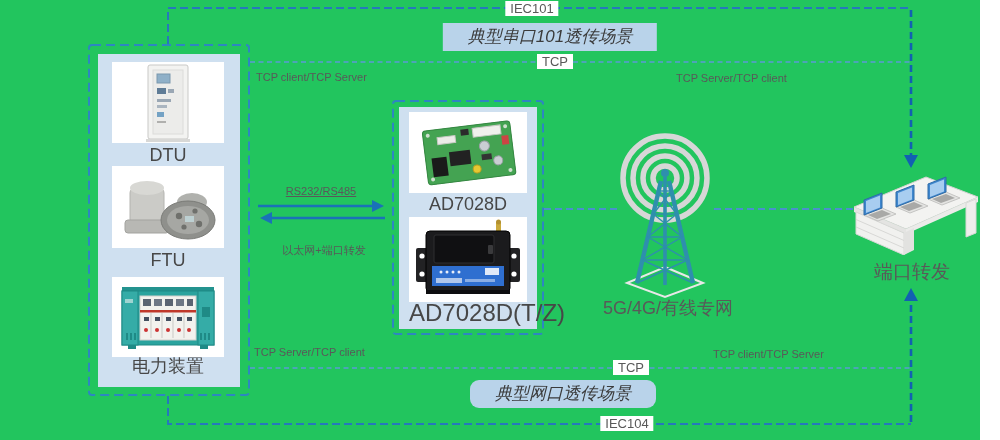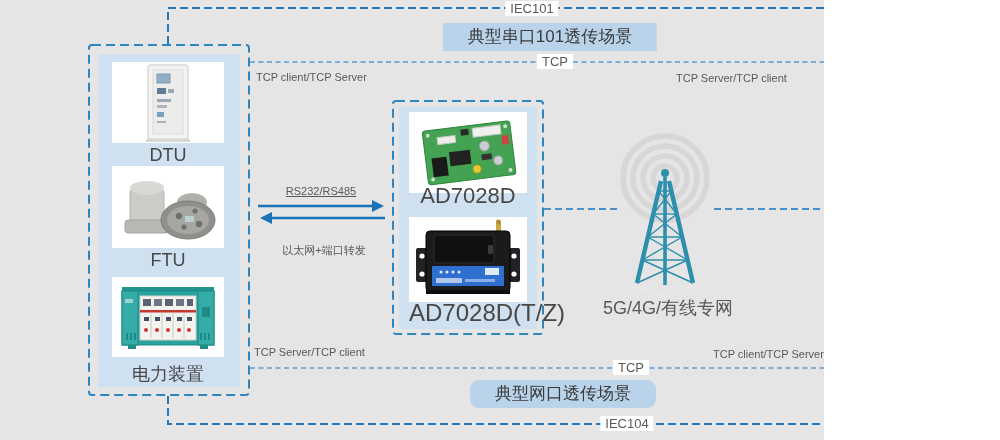--- a/index.html
+++ b/index.html
@@ -1,26 +1,26 @@
 <!DOCTYPE html>
 <html><head>
 <meta charset="utf-8">
 <style>
   html,body{margin:0;padding:0;background:#ffffff;}
   #canvas{
-    position:relative;width:824px;height:440px;background:#e5e5e5;overflow:hidden;
+    position:relative;width:980px;height:440px;background:#22c55e;overflow:hidden;
     font-family:"Liberation Sans","DejaVu Sans",sans-serif;
   }
   .fill-box{position:absolute;background:#cfe0f0;z-index:1;}
   svg.lines{position:absolute;left:0;top:0;z-index:2;}
   .card{position:absolute;background:#ffffff;z-index:3;}
   .dev-label{position:absolute;z-index:3;text-align:center;color:#474747;font-size:18px;line-height:20px;}
   .line-label{position:absolute;z-index:4;background:#ffffff;color:#595959;font-size:13px;line-height:15px;padding:0 5px;transform:translateX(-50%);white-space:nowrap;}
   .proto-label{position:absolute;z-index:4;color:#595959;font-size:11px;line-height:17px;white-space:nowrap;}
-  .title-chip{position:absolute;z-index:4;background:#b9d3ea;color:#3b3b3b;font-size:17px;line-height:20px;padding:4px 25px;transform:translateX(-50%);white-space:nowrap;}
+  .title-chip{position:absolute;z-index:4;background:#b9d3ea;color:#3b3b3b;font-size:17px;line-height:20px;padding:4px 25px;transform:translateX(-50%);white-space:nowrap;font-style:italic;}
   .illus{position:absolute;z-index:3;}
   .net-label{position:absolute;z-index:4;color:#595959;font-size:18px;transform:translateX(-50%);white-space:nowrap;}
 </style>
 </head>
 <body>
 
 <div id="canvas">
 
   <div class="fill-box" style="left:98px;top:54px;width:142px;height:333px;"></div>
   <div class="fill-box" style="left:399px;top:107px;width:138px;height:222px;"></div>
@@ -143,21 +143,21 @@
         <rect x="75" y="40" width="5" height="4" fill="#445060"></rect>
       <circle cx="34" cy="53" r="2" fill="#cc3333"></circle>
         <circle cx="45" cy="53" r="2" fill="#cc3333"></circle>
         <circle cx="56" cy="53" r="2" fill="#cc3333"></circle>
         <circle cx="67" cy="53" r="2" fill="#cc3333"></circle>
         <circle cx="77" cy="53" r="2" fill="#cc3333"></circle>
       <rect x="16" y="68" width="8" height="4" fill="#1f8a86"></rect>
         <rect x="88" y="68" width="8" height="4" fill="#1f8a86"></rect>
     </svg>
   </div>
-  <div class="dev-label" style="left:112px;top:364px;width:112px;">电力装置</div>
+  <div class="dev-label" style="left:112px;top:356px;width:112px;">电力装置</div>
 
   <div class="card" style="left:409px;top:112px;width:118px;height:81px;">
     <svg width="118" height="81" viewBox="0 0 118 81">
       <g transform="rotate(-7 59 40)">
         <rect x="16" y="14" width="88" height="54" rx="3" fill="#44a352" stroke="#35874 2"></rect>
         <rect x="16" y="14" width="88" height="54" rx="3" fill="#44a352" stroke="#358742"></rect>
         <circle cx="21" cy="19" r="2" fill="#cfe0cf"></circle>
           <circle cx="99" cy="19" r="2" fill="#cfe0cf"></circle>
         <circle cx="21" cy="63" r="2" fill="#cfe0cf"></circle>
           <circle cx="99" cy="63" r="2" fill="#cfe0cf"></circle>
@@ -167,21 +167,21 @@
         <rect x="94" y="28" width="7" height="9" fill="#cc4444"></rect>
         <rect x="40" y="38" width="21" height="14" fill="#222222"></rect>
         <rect x="22" y="42" width="15" height="19" fill="#1a1a1a"></rect>
         <circle cx="76" cy="36" r="5" fill="#c9ced2" stroke="#9aa0a5"></circle>
         <circle cx="88" cy="52" r="4.5" fill="#c9ced2" stroke="#9aa0a5"></circle>
         <circle cx="66" cy="58" r="4" fill="#e6c832" stroke="#b89e20"></circle>
         <rect x="72" y="44" width="10" height="6" fill="#333333"></rect>
       </g>
     </svg>
   </div>
-  <div class="dev-label" style="left:409px;top:186px;width:118px;font-size:22px;">AD7028D</div>
+  <div class="dev-label" style="left:409px;top:194px;width:118px;font-size:18px;">AD7028D</div>
 
   <div class="card" style="left:409px;top:217px;width:118px;height:85px;">
     <svg width="118" height="85" viewBox="0 0 118 85">
       <rect x="87" y="5" width="5" height="11" fill="#caa93c"></rect>
       <circle cx="89.5" cy="5" r="2.5" fill="#b29030"></circle>
       <rect x="7" y="31" width="12" height="34" rx="2" fill="#222224"></rect>
       <circle cx="13" cy="39" r="2.6" fill="#ffffff"></circle>
         <circle cx="13" cy="57" r="2.6" fill="#ffffff"></circle>
       <rect x="99" y="31" width="12" height="34" rx="2" fill="#222224"></rect>
       <circle cx="105" cy="39" r="2.6" fill="#ffffff"></circle>

